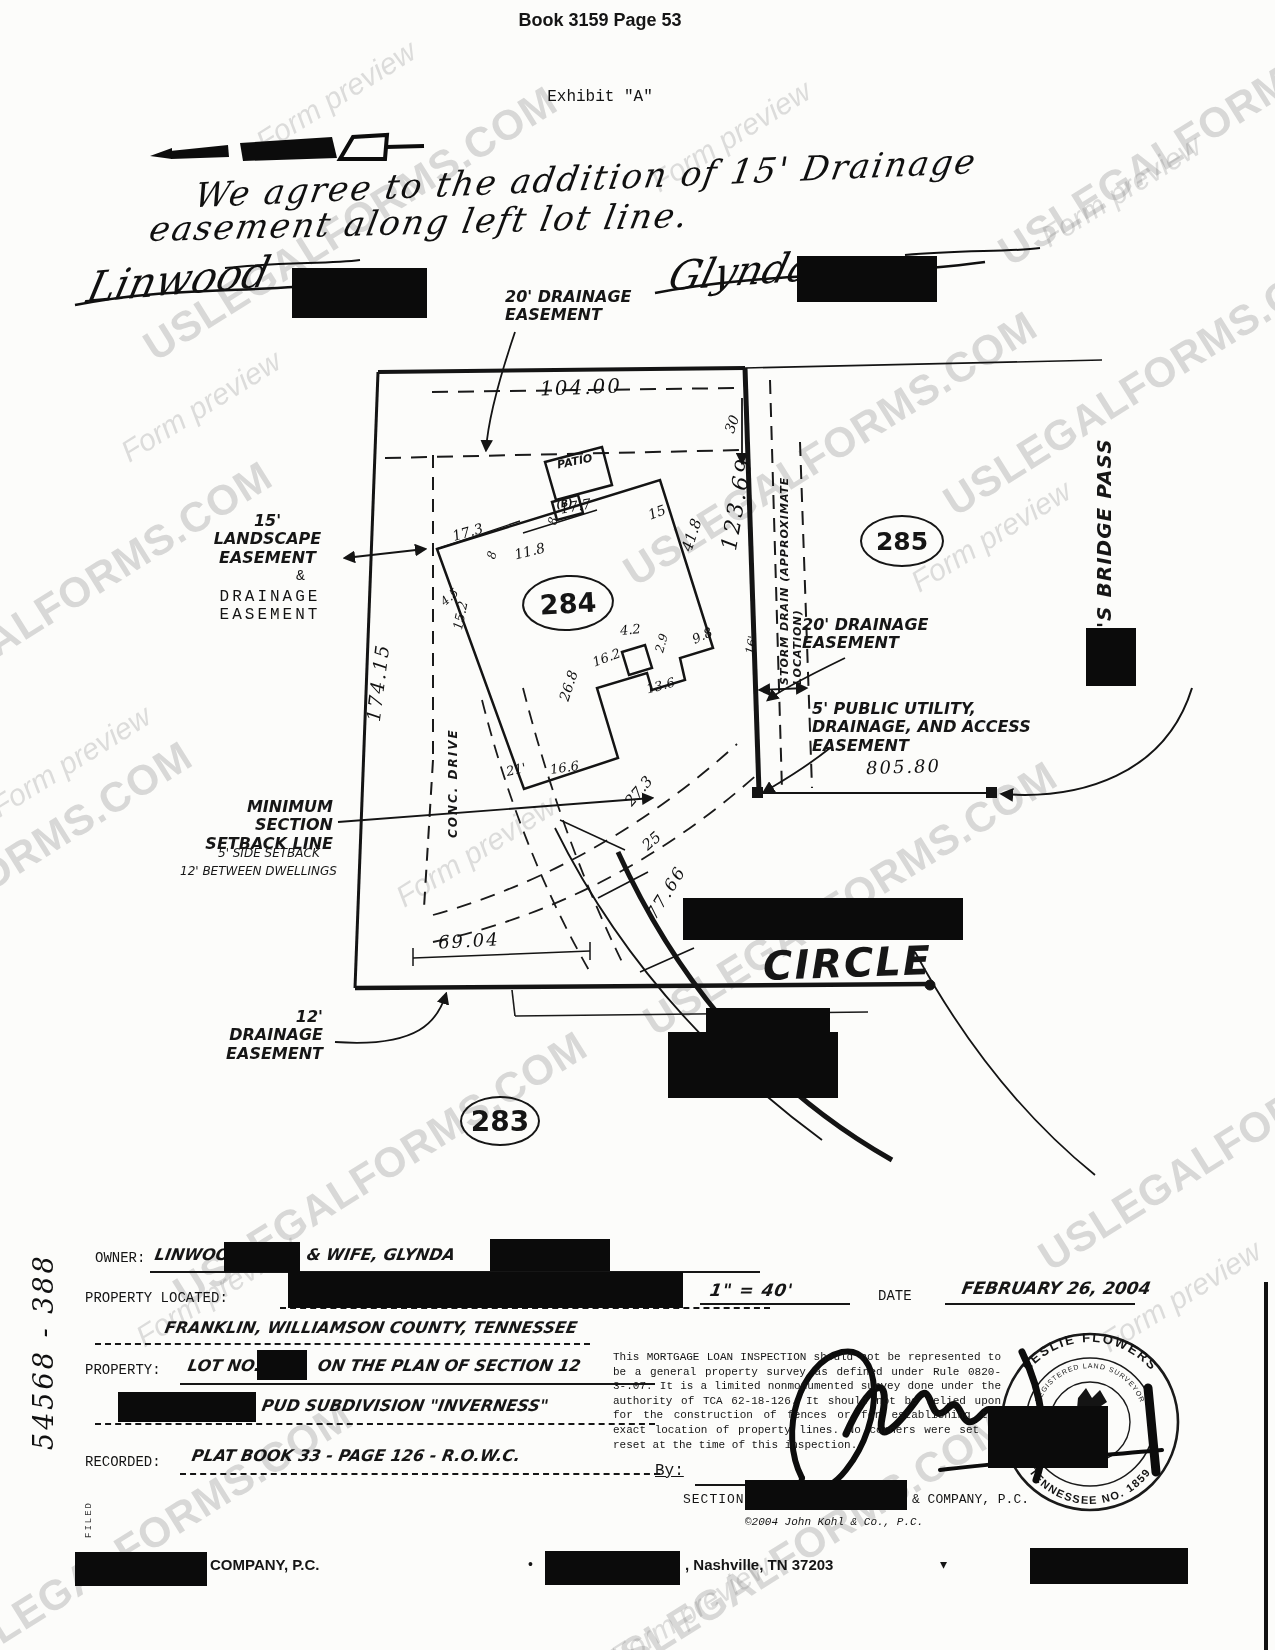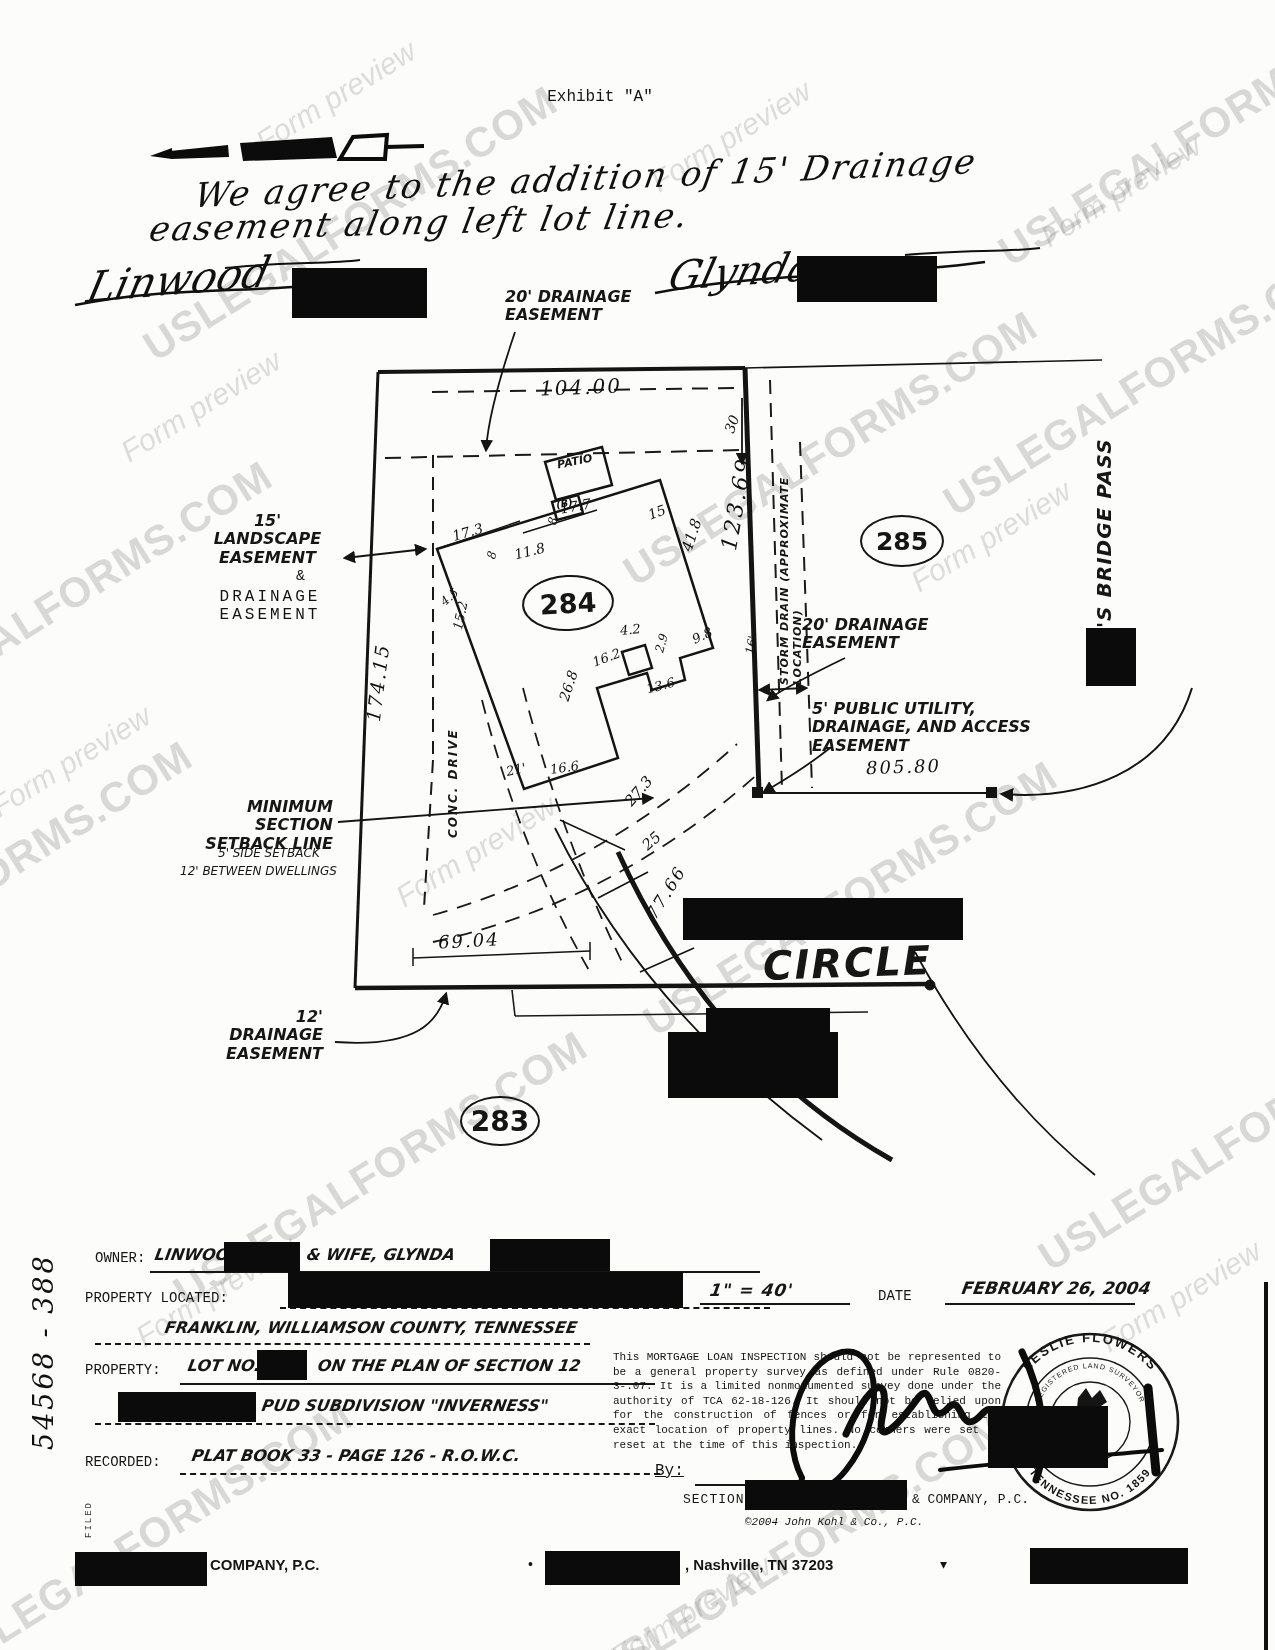--- a/index.html
+++ b/index.html
@@ -43,20 +43,21 @@
   <div class="wm prev" style="left:645px;top:170px;">Form preview</div>
   <div class="wm prev" style="left:1035px;top:225px;">Form preview</div>
   <div class="wm prev" style="left:115px;top:440px;">Form preview</div>
   <div class="wm prev" style="left:905px;top:570px;">Form preview</div>
   <div class="wm prev" style="left:-15px;top:795px;">Form preview</div>
   <div class="wm prev" style="left:390px;top:885px;">Form preview</div>
   <div class="wm prev" style="left:130px;top:1325px;">Form preview</div>
   <div class="wm prev" style="left:1095px;top:1330px;">Form preview</div>
   <div class="wm prev" style="left:605px;top:1645px;">Form preview</div>
 
+  <div class="lbl" style="left:300px;top:10px;width:600px;text-align:center;font-weight:bold;font-size:18px;">Book 3159  Page 53</div>
   <div class="lbl tw" style="left:300px;top:88px;width:600px;text-align:center;font-size:16px;">Exhibit "A"</div>
 
   <div class="lbl script" style="left:195px;top:158px;font-size:34px;letter-spacing:2px;transform:rotate(-2.5deg) skewX(-12deg);">We agree to the addition of 15' Drainage</div>
   <div class="lbl script" style="left:150px;top:202px;font-size:34px;letter-spacing:2px;transform:rotate(-1.5deg) skewX(-12deg);">easement along left lot line.</div>
   <div class="lbl script" style="left:88px;top:255px;font-size:42px;transform:rotate(-5deg) skewX(-18deg);">Linwood</div>
   <div class="lbl script" style="left:670px;top:248px;font-size:40px;transform:rotate(-4deg) skewX(-18deg);">Glynda</div>
 
   <div class="lbl script vert" style="left:28px;top:1235px;height:215px;font-size:27px;letter-spacing:3px;">54568 - 388</div>
   <div class="lbl tw vert" style="left:84px;top:1478px;height:60px;font-size:9px;letter-spacing:2px;color:#333;">FILED</div>
 

